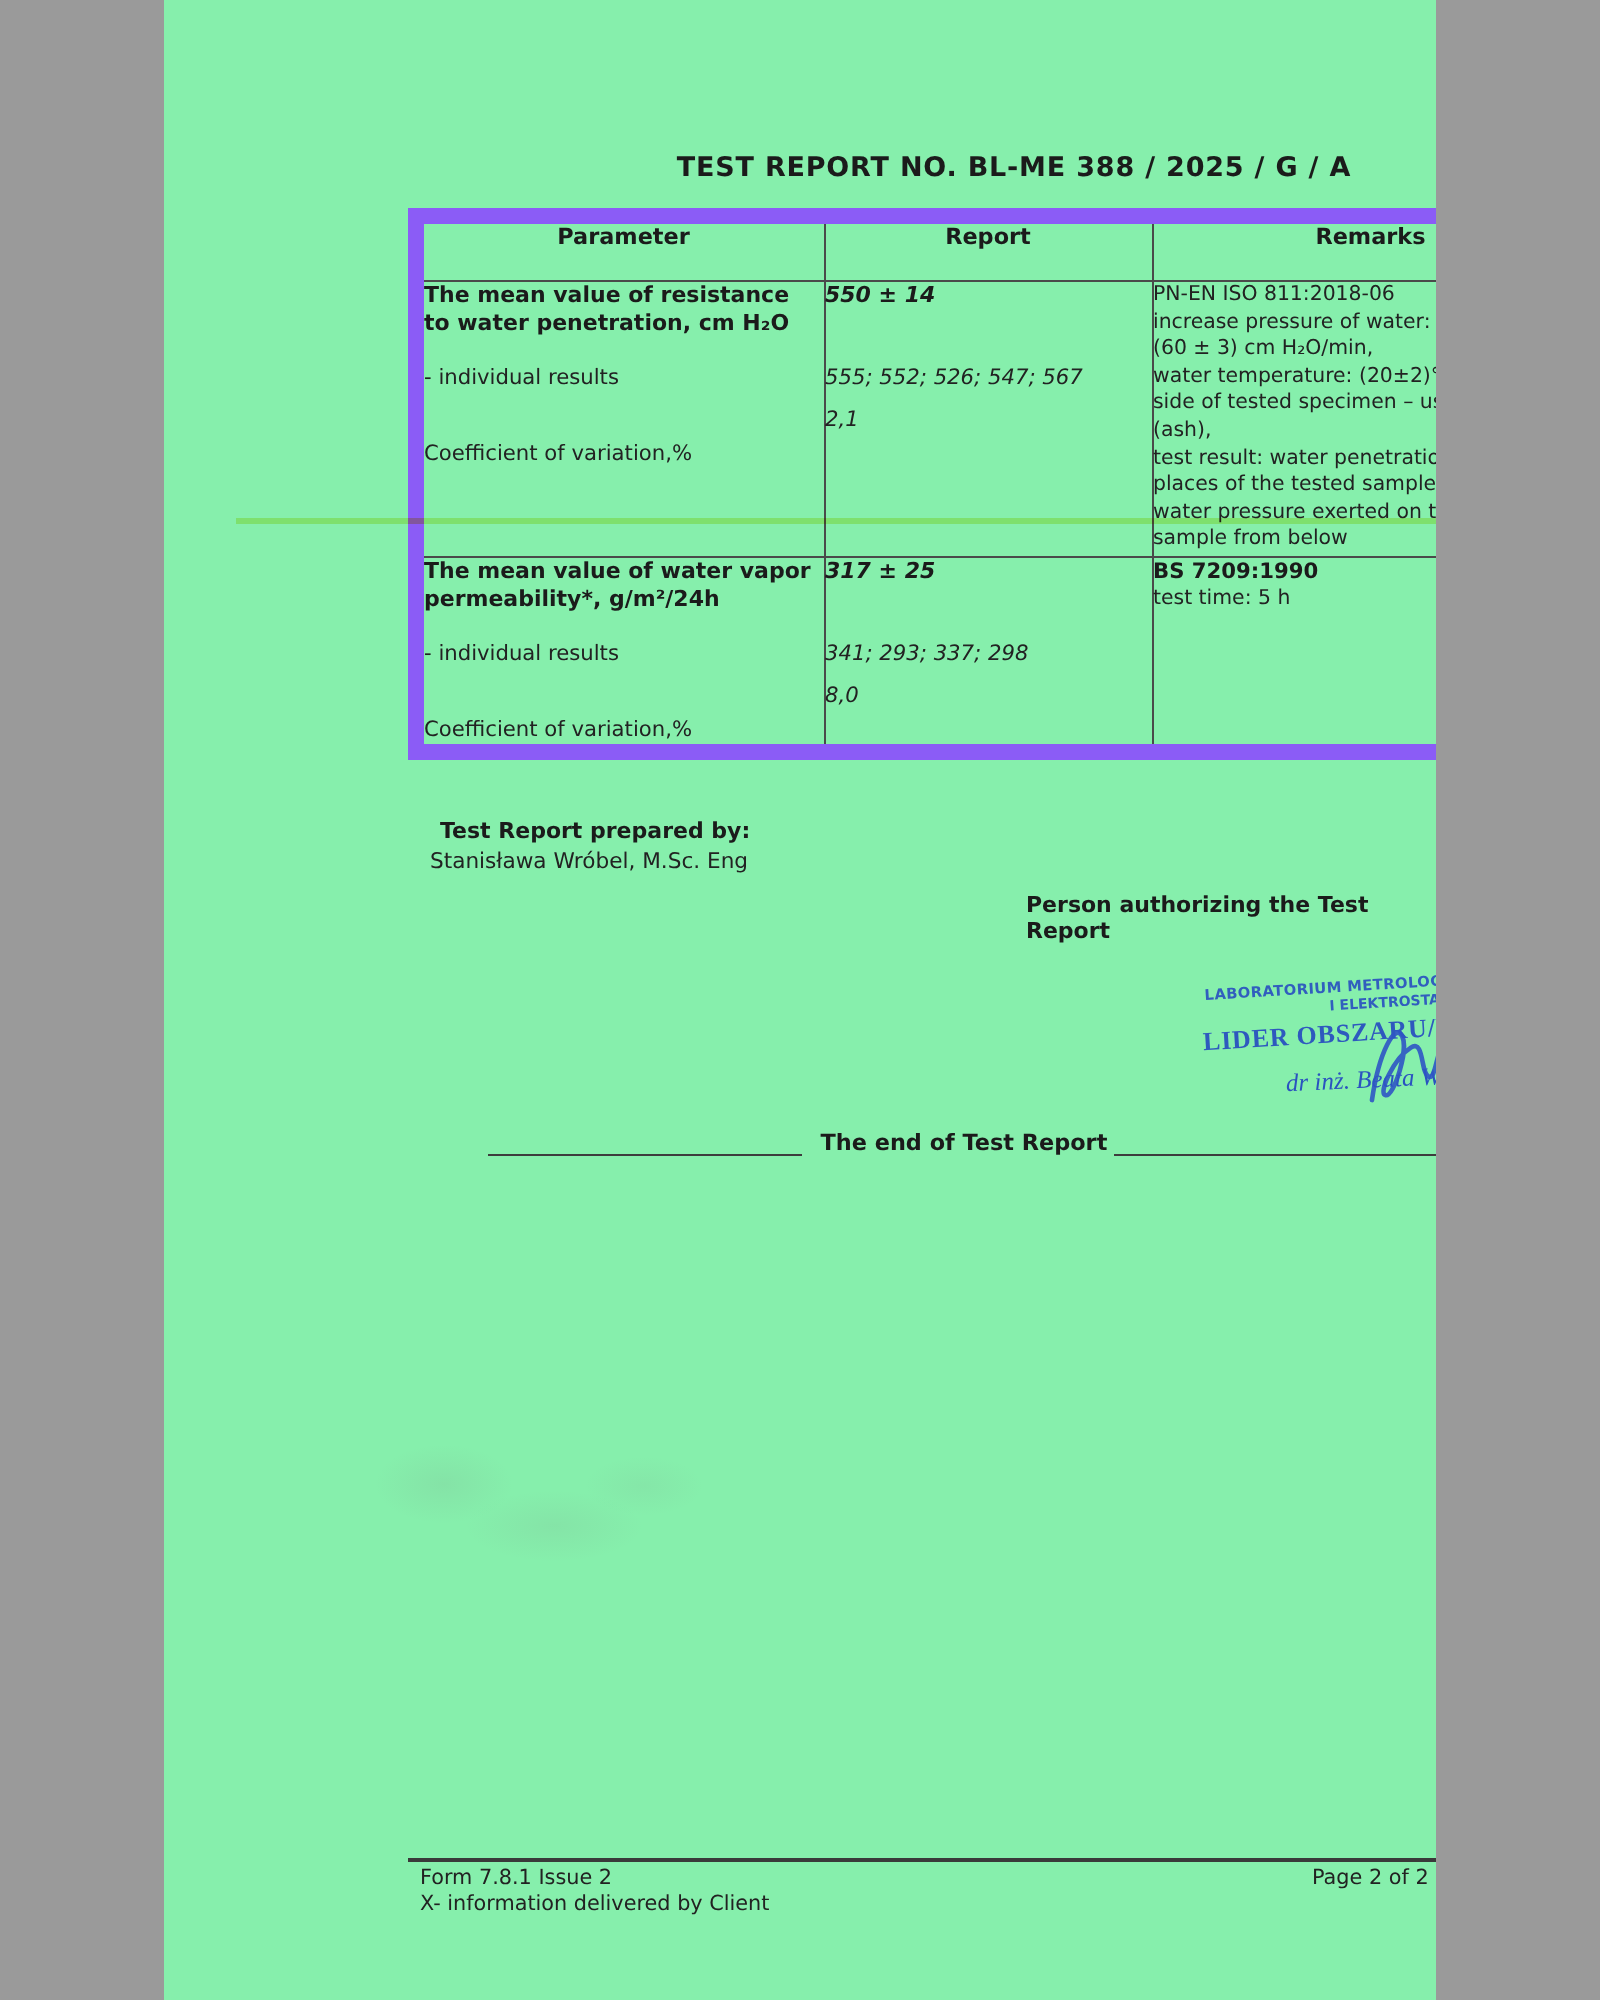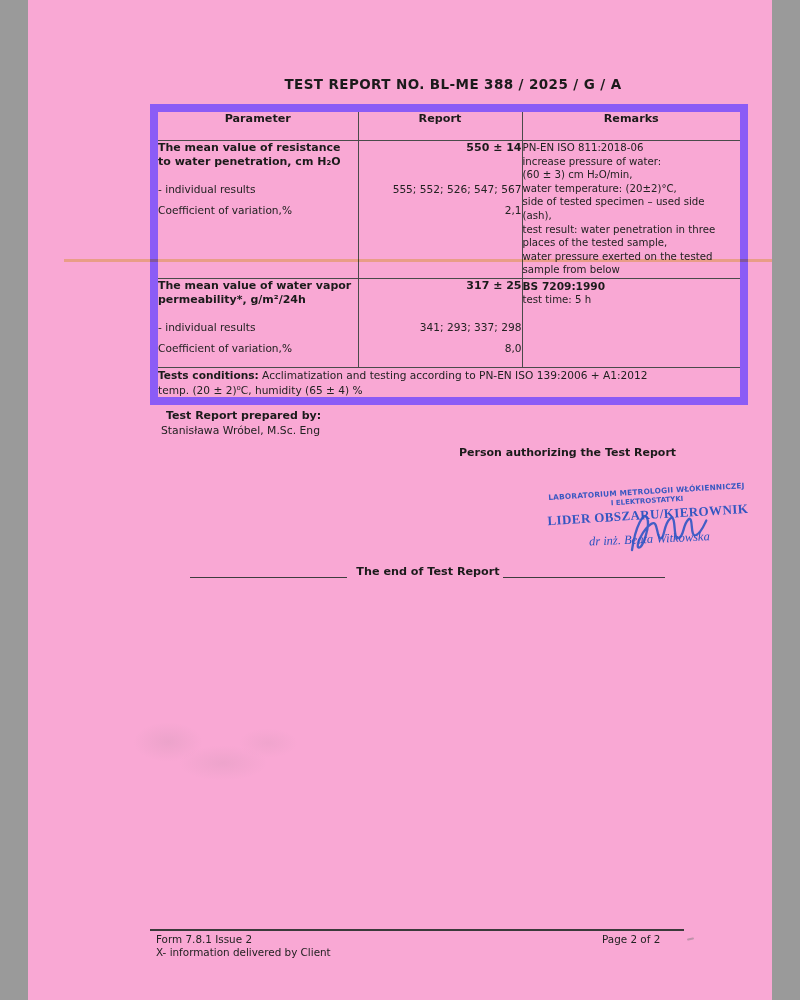--- a/index.html
+++ b/index.html
@@ -1,17 +1,17 @@
 <!DOCTYPE html>
 <html><head>
 <meta charset="utf-8">
 <style>
   html,body{margin:0;padding:0;background:#9a9a9a;}
   .page{
-    position:relative;width:744px;height:1000px;background:#f9a8d4;
+    position:relative;width:636px;height:1000px;background:#86efac;
     font-family:"DejaVu Sans", sans-serif;color:#222;overflow:hidden;
     margin:0 auto;
   }
   .pre{white-space:pre-line;}
 
   
   .title{
     position:absolute;left:130px;top:76px;width:590px;text-align:center;
     font-size:13.5px;font-weight:bold;letter-spacing:0.4px;color:#1b1b1b;
   }
@@ -23,25 +23,25 @@
   }
   table.report th, table.report td{
     border:1.5px solid #4a4a4a;vertical-align:top;padding:0;
   }
   table.report{border:8px solid #8b5cf6;padding-left:32px;}
   th.hdr{
     height:28px;font-size:11.2px;font-weight:bold;text-align:center;
     vertical-align:middle;color:#1b1b1b;
   }
   td.c-param{padding:5px 6px 0 8px;}
-  td.c-value{padding:5px 4px 0 4px;text-align:right;}
+  td.c-value{padding:5px 4px 0 4px;text-align:left;font-style:italic;}
   td.c-remarks{padding:4px 4px 0 8px;}
   .p-title{font-size:11px;font-weight:bold;line-height:14px;color:#1b1b1b;}
   .p-sub1{font-size:10.6px;margin-top:13px;line-height:14px;}
-  .p-sub2{font-size:10.6px;margin-top:7px;line-height:14px;}
+  .p-sub2{font-size:10.6px;margin-top:24px;line-height:14px;}
   .v-main{font-size:11px;font-weight:bold;line-height:14px;color:#1b1b1b;}
   .v-sub1{font-size:10.6px;margin-top:27px;line-height:14px;}
   .v-sub2{font-size:10.6px;margin-top:7px;line-height:14px;}
   .r-title{font-size:10.2px;line-height:13.6px;}
   .r-title-bold{font-size:10.6px;line-height:14px;font-weight:bold;color:#1b1b1b;}
   .r-body{font-size:10.2px;line-height:13.6px;}
   tr.row-a td{height:137px;}
   tr.row-b td{height:88px;}
   td.c-cond{padding:6px 8px 8px 8px;font-size:10.6px;line-height:14.5px;}
   .cond-label{font-weight:bold;color:#1b1b1b;}
@@ -159,26 +159,20 @@
         <td class="c-value">
           <div class="v-main">317 ± 25</div>
           <div class="v-sub1">341; 293; 337; 298</div>
           <div class="v-sub2">8,0</div>
         </td>
         <td class="c-remarks">
           <div class="r-title-bold">BS 7209:1990</div>
           <div class="r-body pre">test time: 5 h</div>
         </td>
       </tr>
-      <tr>
-        <td class="c-cond" colspan="3">
-          <span class="cond-label">Tests conditions:</span><span> Acclimatization and testing according to PN-EN ISO 139:2006 + A1:2012</span>
-          <div>temp. (20 ± 2)⁰C, humidity (65 ± 4) %</div>
-        </td>
-      </tr>
     </tbody>
   </table>
 
   <div class="yellow-line"></div>
 
   <div class="prepared">
     <div class="prep-label">Test Report prepared by:</div>
     <div class="prep-name">Stanisława Wróbel, M.Sc. Eng</div>
   </div>
 

